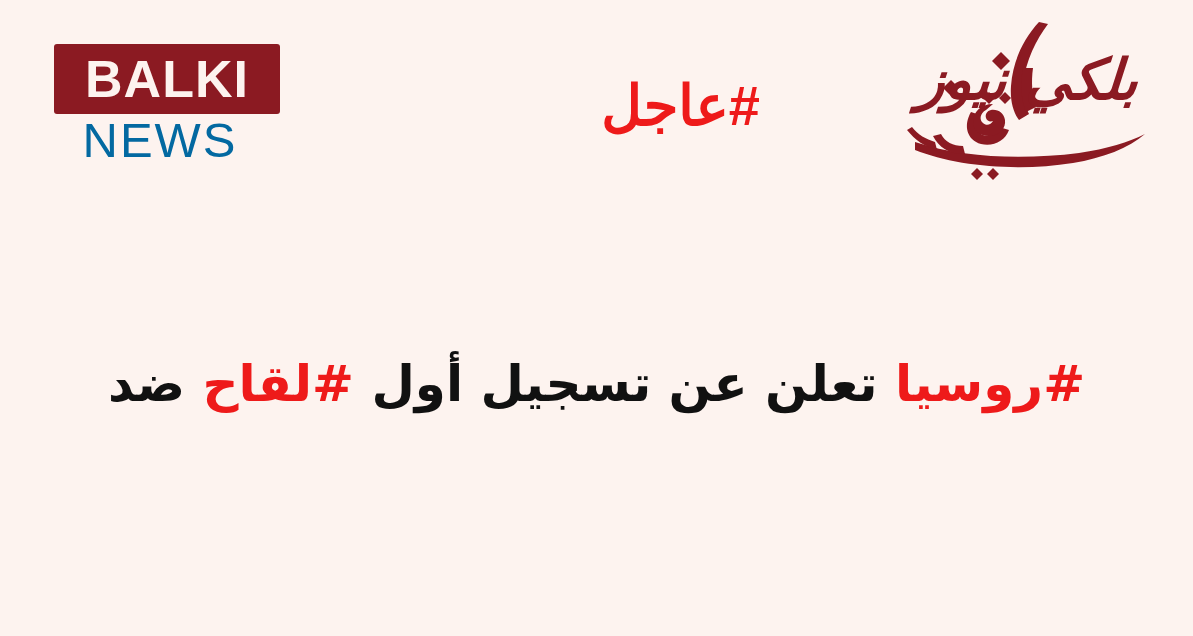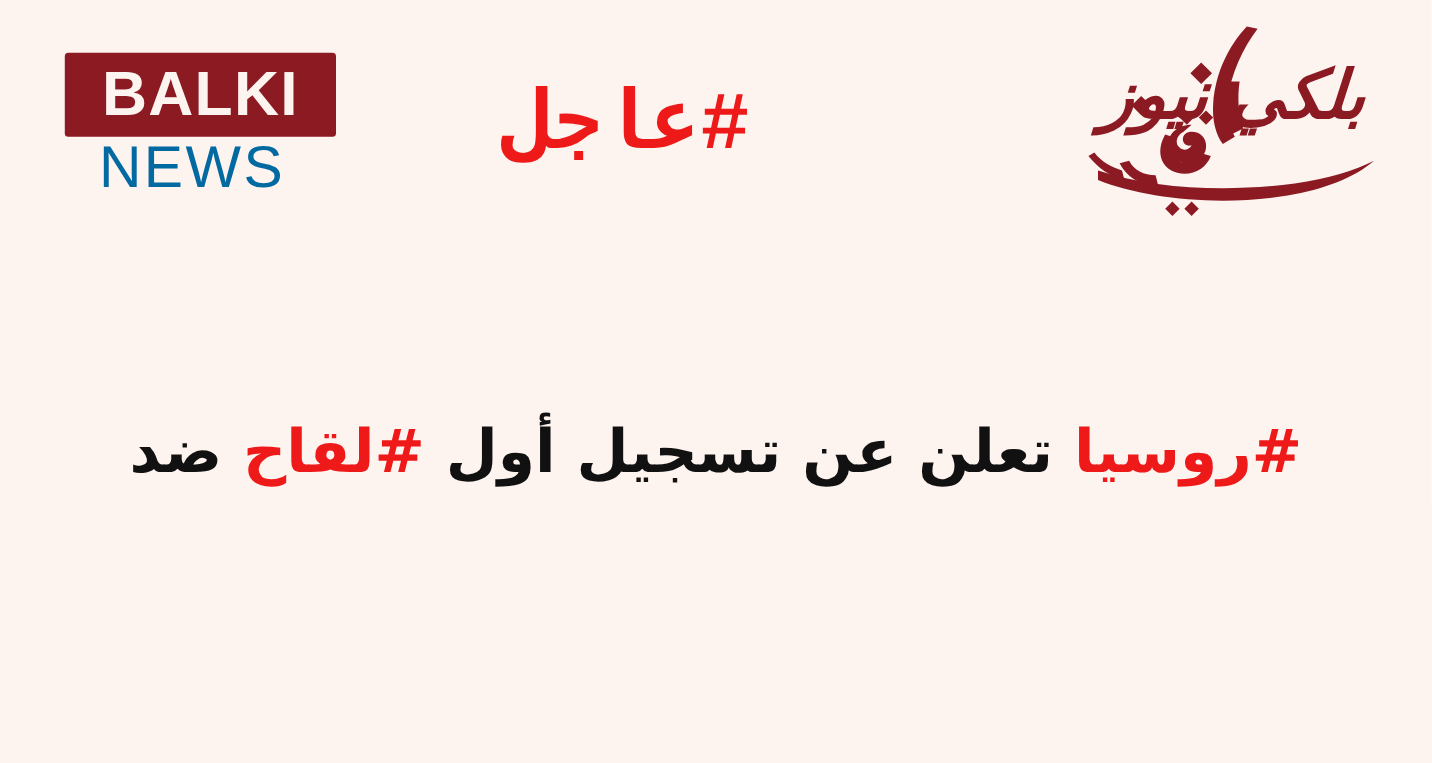--- a/index.html
+++ b/index.html
@@ -71,25 +71,25 @@
     direction: ltr;
     white-space: nowrap;
   }
 
   
   .breaking-tag {
     position: absolute;
     left: 420px;
     top: 52px;
     width: 340px;
-    text-align: left;
+    text-align: right;
     color: #ee1a1a;
-    font-family: Liberation Mono, monospace;
+    font-family: Liberation Sans, sans-serif;
     font-weight: 700;
-    font-size: 68px;
+    font-size: 56px;
     line-height: 108px;
     direction: rtl;
     white-space: nowrap;
   }
 
   
   .brand-arabic {
     position: absolute;
     right: 30px;
     top: 8px;
@@ -111,21 +111,21 @@
     direction: rtl;
     white-space: nowrap;
     font-style: italic;
     transform: skewX(-4deg);
   }
 
   
   .headline {
     position: absolute;
     left: 60px;
-    top: 328px;
+    top: 336px;
     width: 1073px;
     text-align: center;
     direction: rtl;
     font-family: "DejaVu Sans", "Liberation Sans", sans-serif;
     font-weight: 700;
     font-size: 50px;
     line-height: 96px;
     color: #111111;
     letter-spacing: 0px;
   }

